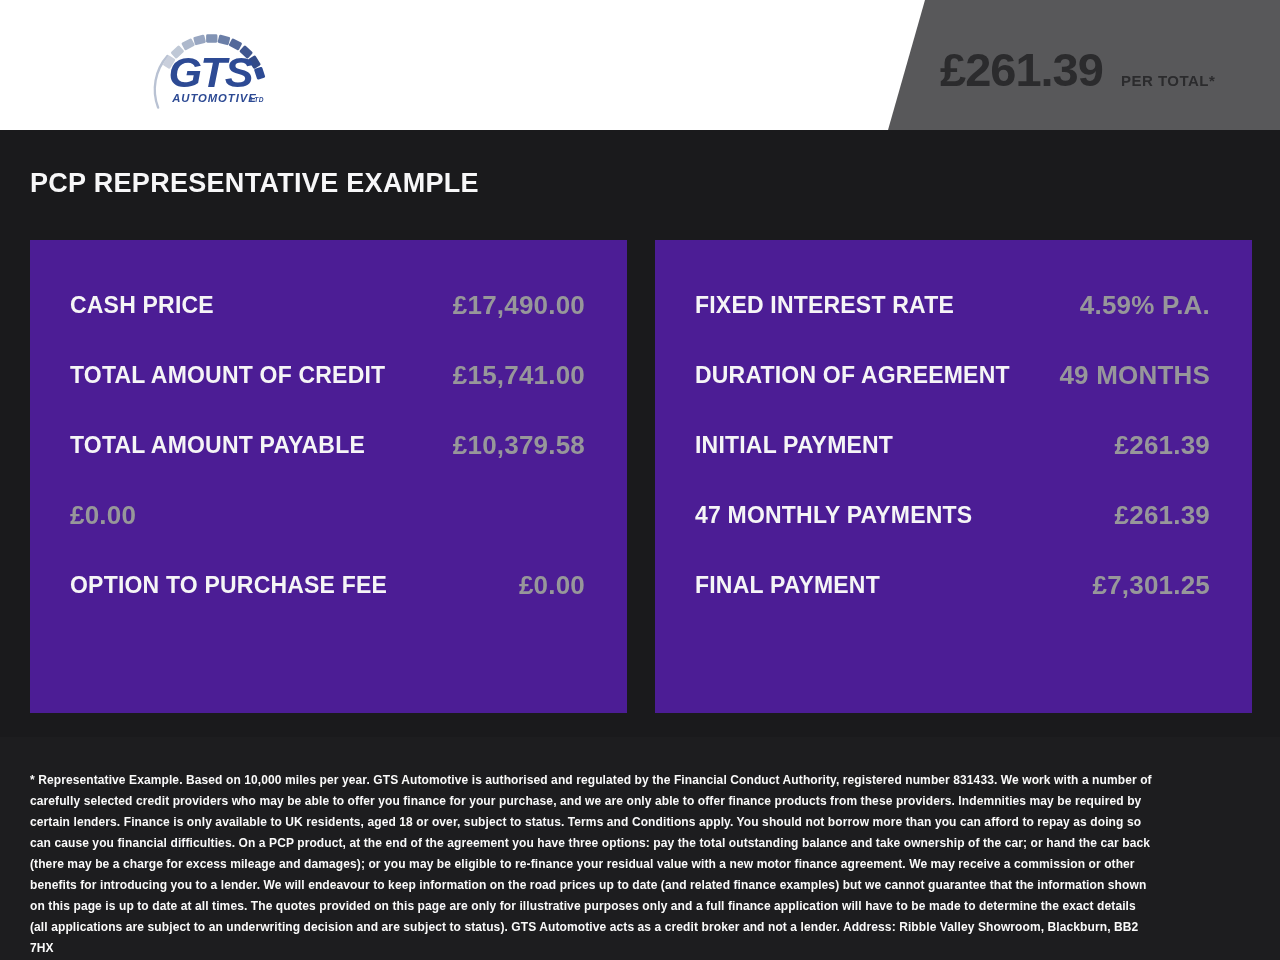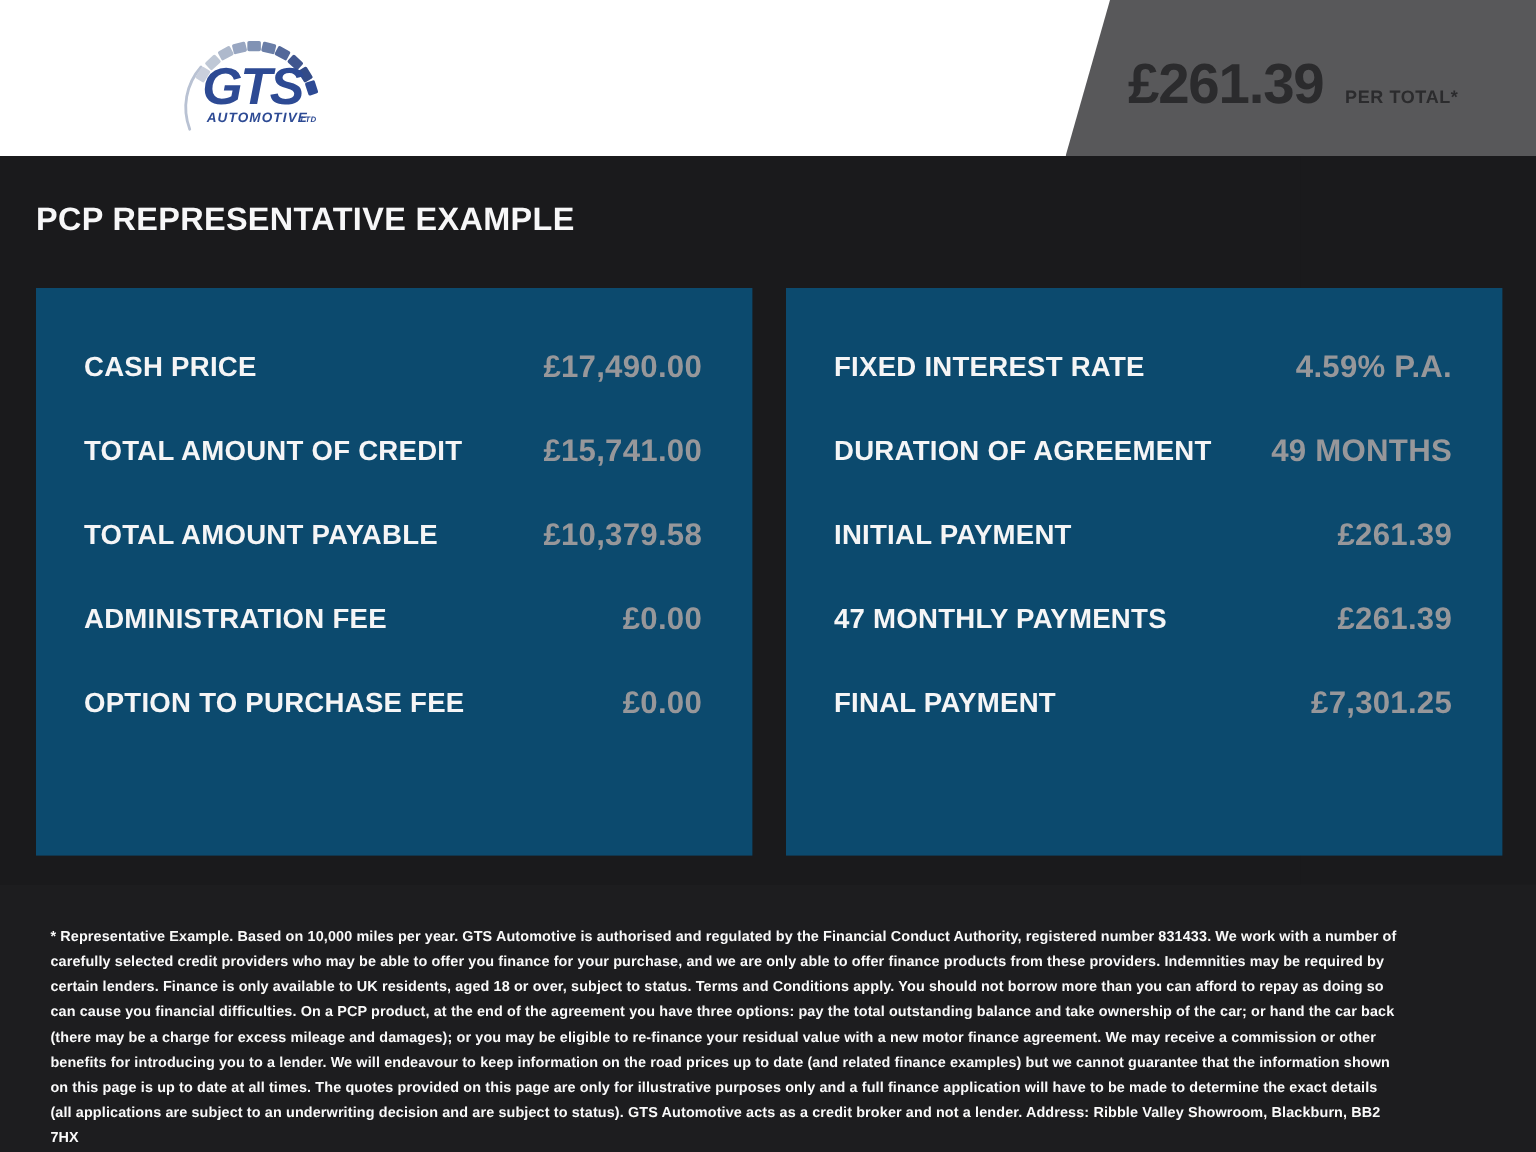--- a/index.html
+++ b/index.html
@@ -66,21 +66,21 @@
     background: #1a1a1c;
   }
   .page-title {
     position: absolute; left: 30px; top: 38px;
     font-size: 27px; font-weight: bold;
     color: #f7f7f8; letter-spacing: 0.3px;
   }
   .panel {
     position: absolute; top: 110px;
     width: 597px; height: 473px;
-    background: #0c4a6e;
+    background: #4c1d95;
     padding: 30px 42px 0 40px;
   }
   .panel-left  { left: 30px; }
   .panel-right { left: 655px; }
   .row {
     height: 70px;
     display: flex; align-items: center; justify-content: space-between;
   }
   .row-label {
     font-size: 23px; font-weight: bold;
@@ -91,21 +91,21 @@
     font-size: 26px; font-weight: bold;
     color: #97979a; letter-spacing: 0.2px;
     white-space: nowrap; 
   }
 
   
   .footer {
     position: relative;
     width: 1280px; height: 223px;
     background: #1d1d1f;
-    padding: 33px 30px 0 42px;
+    padding: 33px 30px 0 30px;
   }
   .disclaimer {
     width: 1124px;
     font-size: 12px; font-weight: bold;
     color: #fafafa; line-height: 21px;
     letter-spacing: 0.1px;
   }
 </style>
 </head>
 <body>
@@ -155,21 +155,20 @@
       </div>
       <div class="row">
         <span class="row-label">TOTAL AMOUNT OF CREDIT</span>
         <span class="row-value">£15,741.00</span>
       </div>
       <div class="row">
         <span class="row-label">TOTAL AMOUNT PAYABLE</span>
         <span class="row-value">£10,379.58</span>
       </div>
       <div class="row">
-        <span class="row-label">ADMINISTRATION FEE</span>
         <span class="row-value">£0.00</span>
       </div>
       <div class="row">
         <span class="row-label">OPTION TO PURCHASE FEE</span>
         <span class="row-value">£0.00</span>
       </div>
     </section>
 
     <section class="panel panel-right">
       <div class="row">

